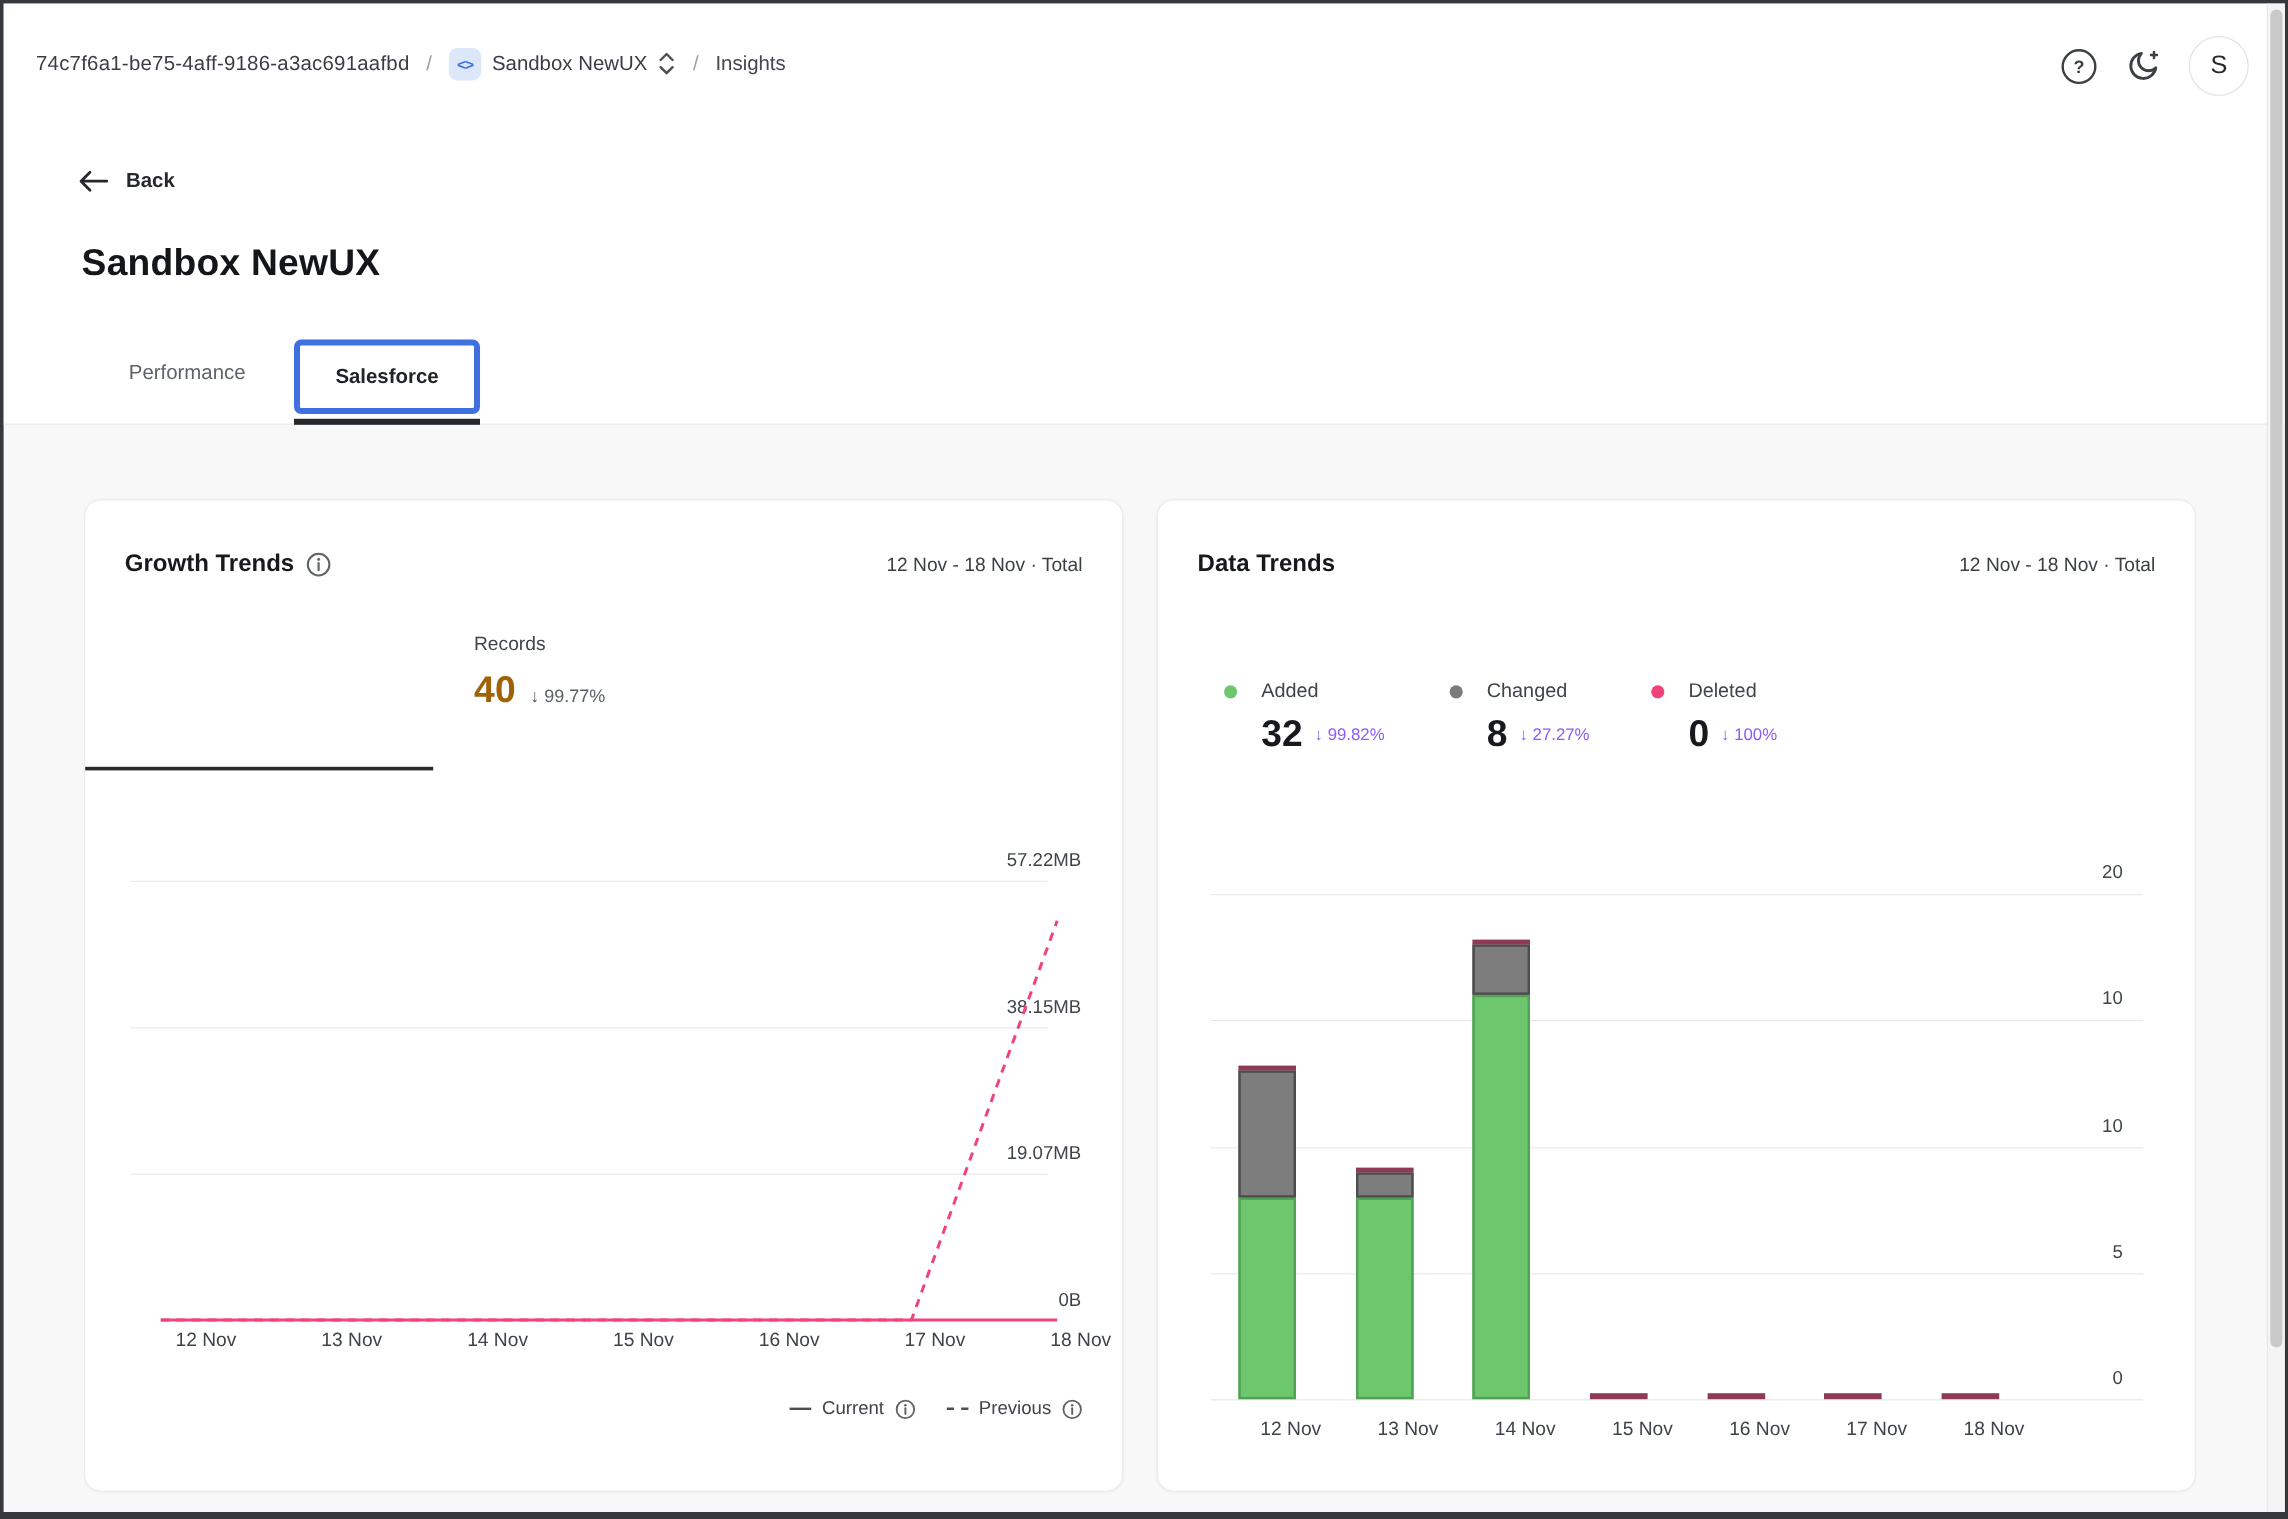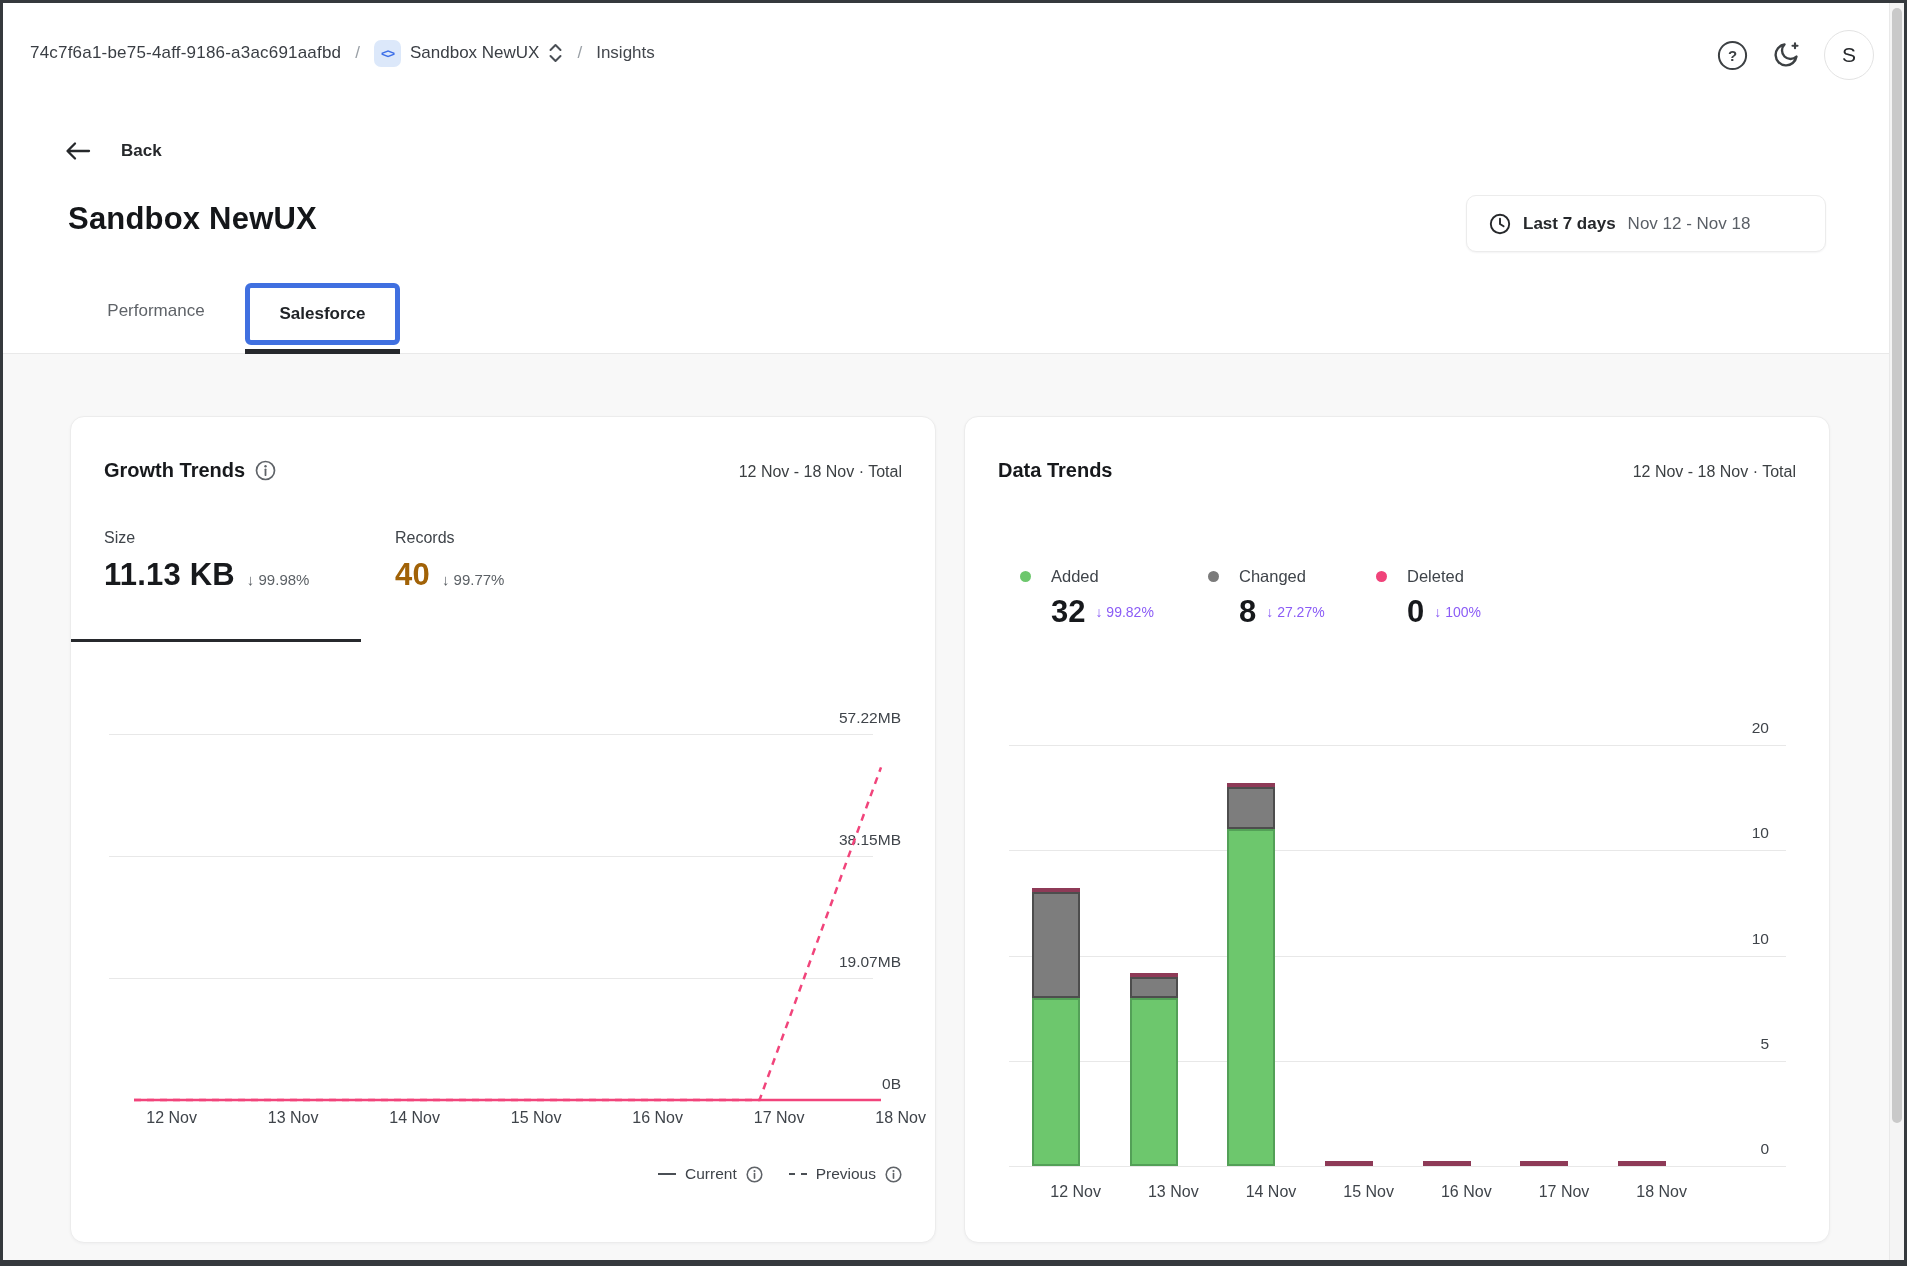--- a/index.html
+++ b/index.html
@@ -14,21 +14,21 @@
   .crumb-sep{font-size:17px;color:#9aa0a6;}
   .env-chip{width:27px;height:27px;border-radius:7px;background:#dce8fa;display:flex;align-items:center;justify-content:center;}
   .env-chip span{color:#3d6fe8;font-size:13px;font-weight:700;letter-spacing:-1px;}
   .crumb-env{font-size:17px;color:#3a3e44;display:flex;align-items:center;gap:9px;}
   .crumb-page{font-size:17px;color:#43474d;}
   .hdr-icons{position:absolute;right:30px;top:27px;display:flex;align-items:center;gap:22px;}
   .icon-btn{width:32px;height:32px;display:flex;align-items:center;justify-content:center;cursor:pointer;}
   .avatar{width:48px;height:48px;border-radius:50%;background:#fff;border:1px solid #e3e3e3;
           display:flex;align-items:center;justify-content:center;font-size:21px;color:#26282b;}
 
-  .back-row{position:absolute;left:62px;top:138px;display:flex;align-items:center;gap:30px;cursor:pointer;}
+  .back-row{position:absolute;left:62px;top:138px;display:flex;align-items:center;gap:14px;cursor:pointer;}
   .back-label{font-size:17px;font-weight:600;color:#26282b;}
   .page-title{position:absolute;left:65px;top:198px;font-size:31px;font-weight:700;color:#141619;letter-spacing:.2px;}
 
   .date-btn{position:absolute;left:1463px;top:192px;width:360px;height:57px;background:#fff;
             border:1px solid #ececec;border-radius:10px;box-shadow:0 1px 2px rgba(16,24,40,.05);
             display:flex;align-items:center;gap:12px;padding:0 22px;box-sizing:border-box;cursor:pointer;}
   .date-main{font-size:17px;font-weight:600;color:#26282b;}
   .date-range{font-size:17px;color:#5a5f66;}
 
   .tab-performance{position:absolute;left:90px;top:298px;width:126px;text-align:center;
@@ -127,52 +127,37 @@
 
     <div class="back-row">
       <svg width="26" height="20" viewBox="0 0 26 20">
         <path d="M24 10 H3 M10 2.5 L2.5 10 L10 17.5" fill="none" stroke="#26282b" stroke-width="2.3" stroke-linecap="round" stroke-linejoin="round"></path>
       </svg>
       <span class="back-label">Back</span>
     </div>
 
     <div class="page-title">Sandbox NewUX</div>
 
-    <div class="date-btn">
-      <svg width="22" height="22" viewBox="0 0 22 22">
-        <circle cx="11" cy="11" r="9.2" fill="none" stroke="#26282b" stroke-width="1.9"></circle>
-        <path d="M11 5.8 V11 L14.6 13.2" fill="none" stroke="#26282b" stroke-width="1.9" stroke-linecap="round"></path>
-      </svg>
-      <span class="date-main">Last 7 days</span>
-      <span class="date-range">Nov 12 - Nov 18</span>
-    </div>
 
     <div class="tab-performance">Performance</div>
     <div class="tab-salesforce">Salesforce</div>
     <div class="tab-indicator"></div>
   </div>
 
   <div class="card" id="growth-card">
     <div class="card-title">
       <span>Growth Trends</span>
       <svg width="21" height="21" viewBox="0 0 21 21">
         <circle cx="10.5" cy="10.5" r="9" fill="none" stroke="#5f6368" stroke-width="1.7"></circle>
         <circle cx="10.5" cy="6.2" r="1.2" fill="#5f6368"></circle>
         <path d="M10.5 9.3 V15.2" stroke="#5f6368" stroke-width="1.8" stroke-linecap="round"></path>
       </svg>
     </div>
     <div class="card-range">12 Nov - 18 Nov · Total</div>
 
-    <div class="stat-tab" style="left:33px;">
-      <div class="stat-label">Size</div>
-      <div class="stat-value-row">
-        <span class="stat-value">11.13 KB</span>
-        <span class="stat-delta">↓ 99.98%</span>
-      </div>
-    </div>
     <div class="stat-tab" style="left:324px;">
       <div class="stat-label">Records</div>
       <div class="stat-value-row">
         <span class="stat-value inactive">40</span>
         <span class="stat-delta">↓ 99.77%</span>
       </div>
     </div>
     <div class="stat-indicator"></div>
 
     <div id="growth-canvas" style="position:absolute;inset:0;">

